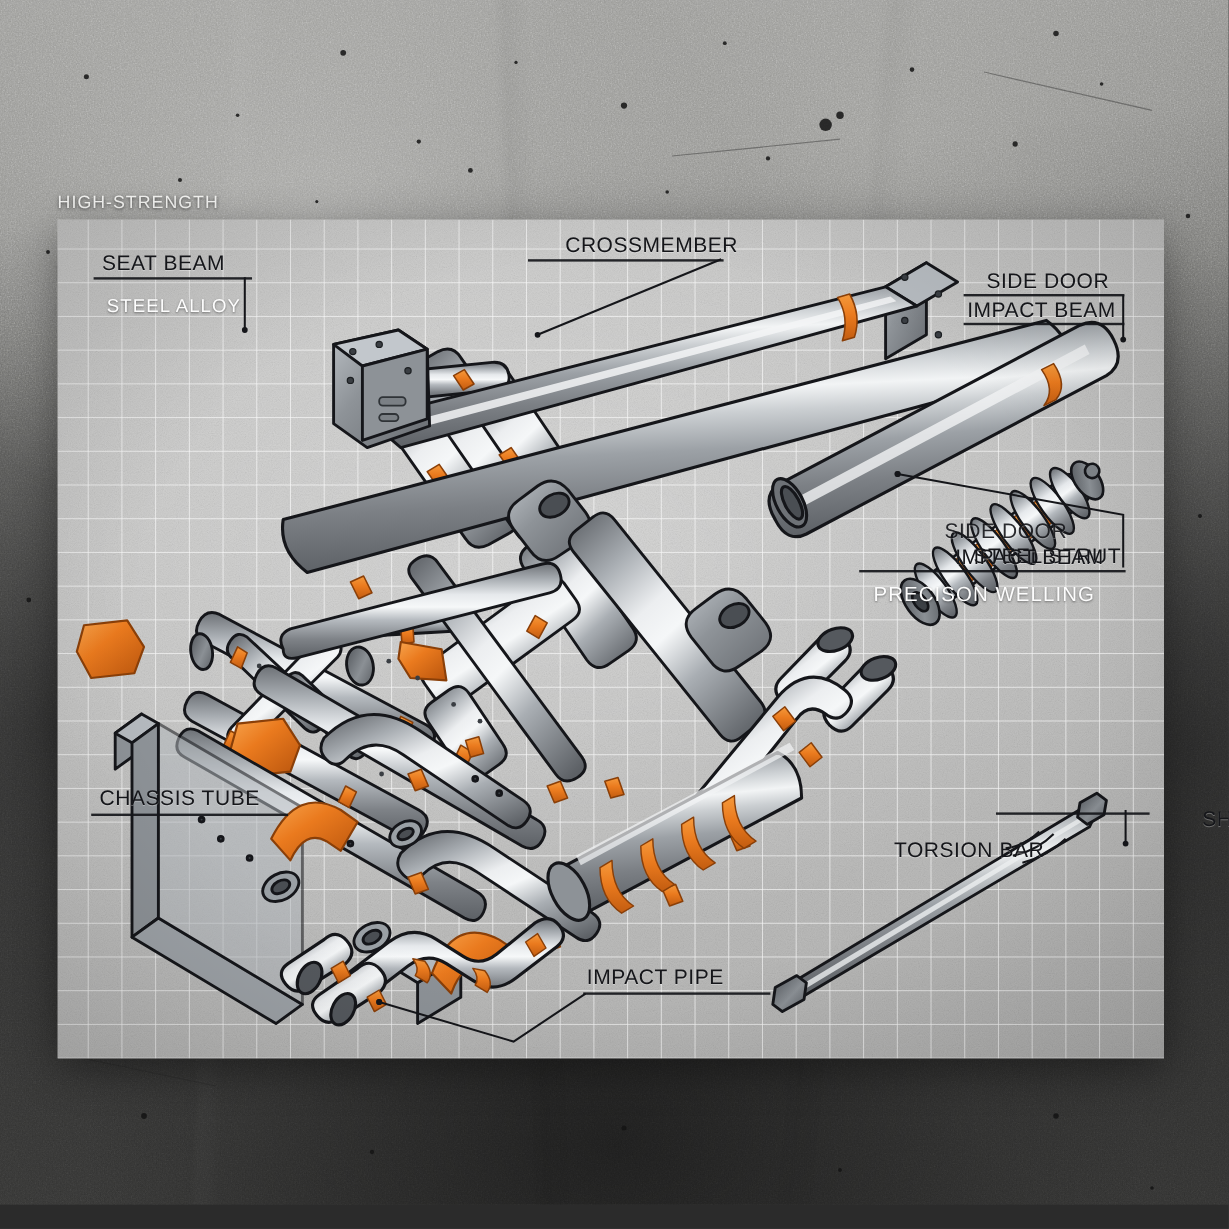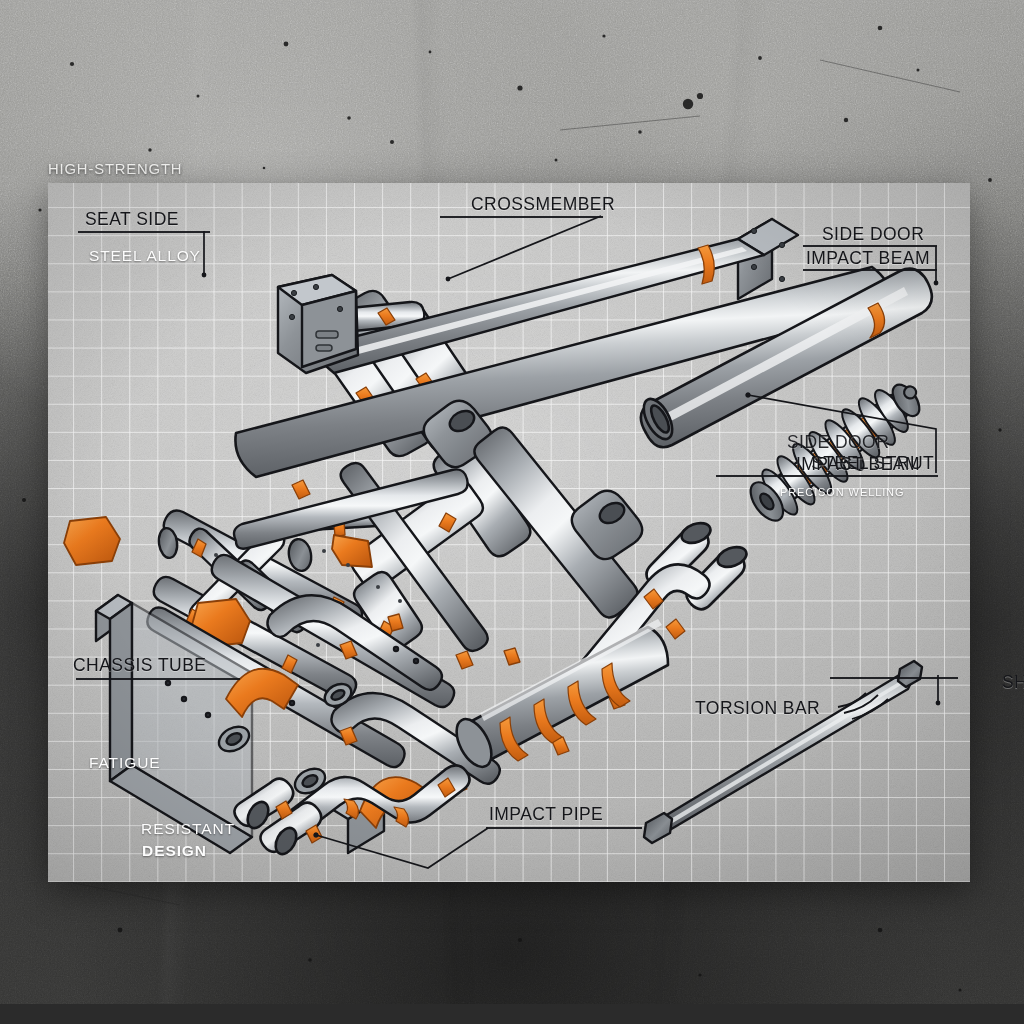--- a/index.html
+++ b/index.html
@@ -500,63 +500,56 @@
         </g>
       </svg>
     </div>
 
     <div class="panel-vig"></div>
   </div>
 
   
 
   
-  <div class="lbl lbl-dark" style="left:85px;top:209px">SEAT SIDE</div>
+  <div class="lbl lbl-dark" style="left:85px;top:209px">SEAT BEAM</div>
   <div class="rule" style="left:78px;top:231px;width:132px"></div>
   <div class="lbl lbl-white" style="left:89px;top:247px">STEEL ALLOY</div>
 
   
   <div class="lbl lbl-dark" style="left:471px;top:194px">CROSSMEMBER</div>
   <div class="rule" style="left:440px;top:216px;width:163px"></div>
 
   
   <div class="lbl lbl-dark" style="left:822px;top:224px">SIDE DOOR</div>
   <div class="rule" style="left:803px;top:245px;width:134px"></div>
   <div class="lbl lbl-dark" style="left:806px;top:248px">IMPACT BEAM</div>
   <div class="rule" style="left:803px;top:269px;width:134px"></div>
 
   
   <div class="lbl lbl-dark garble" style="left:790px;top:432px">
     <span>STEEL STRUT</span>
     <span class="g2" style="opacity:.9">SIDE DOOR</span>
   </div>
   <div class="lbl lbl-dark" style="left:796px;top:454px">IMPACT BEAM</div>
   <div class="rule" style="left:716px;top:475px;width:222px"></div>
-  <div class="lbl lbl-white" style="left:780px;top:486px;font-size:11px">PRECISON WELLING</div>
-
-  
-  <div class="lbl lbl-dark" style="left:73px;top:655px">CHASSIS TUBE</div>
+  <div class="lbl lbl-white" style="left:728px;top:486px;font-size:17px">PRECISON WELLING</div>
+
+  
+  <div class="lbl lbl-dark" style="left:83px;top:655px">CHASSIS TUBE</div>
   <div class="rule" style="left:76px;top:678px;width:164px"></div>
 
   
-  <div class="lbl lbl-white" style="left:89px;top:708px;line-height:22px">
-    <div>FATIGUE</div>
-    <div class="garble">
-      <span>RESISTANT</span>
-      <span style="font-weight:bold;margin-left:1px">DESIGN</span>
-    </div>
-  </div>
 
   
   <div class="lbl lbl-dark garble" style="left:832px;top:651px">
     <span>SHOCK ABSORBER</span>
     
   </div>
   <div class="rule" style="left:830px;top:677px;width:128px"></div>
 
   
-  <div class="lbl lbl-dark" style="left:695px;top:698px">TORSION BAR</div>
+  <div class="lbl lbl-dark" style="left:745px;top:698px">TORSION BAR</div>
 
   
   <div class="lbl lbl-dark" style="left:489px;top:804px">IMPACT PIPE</div>
   <div class="rule" style="left:486px;top:827px;width:156px"></div>
 
 </div>
 
 </body></html>

